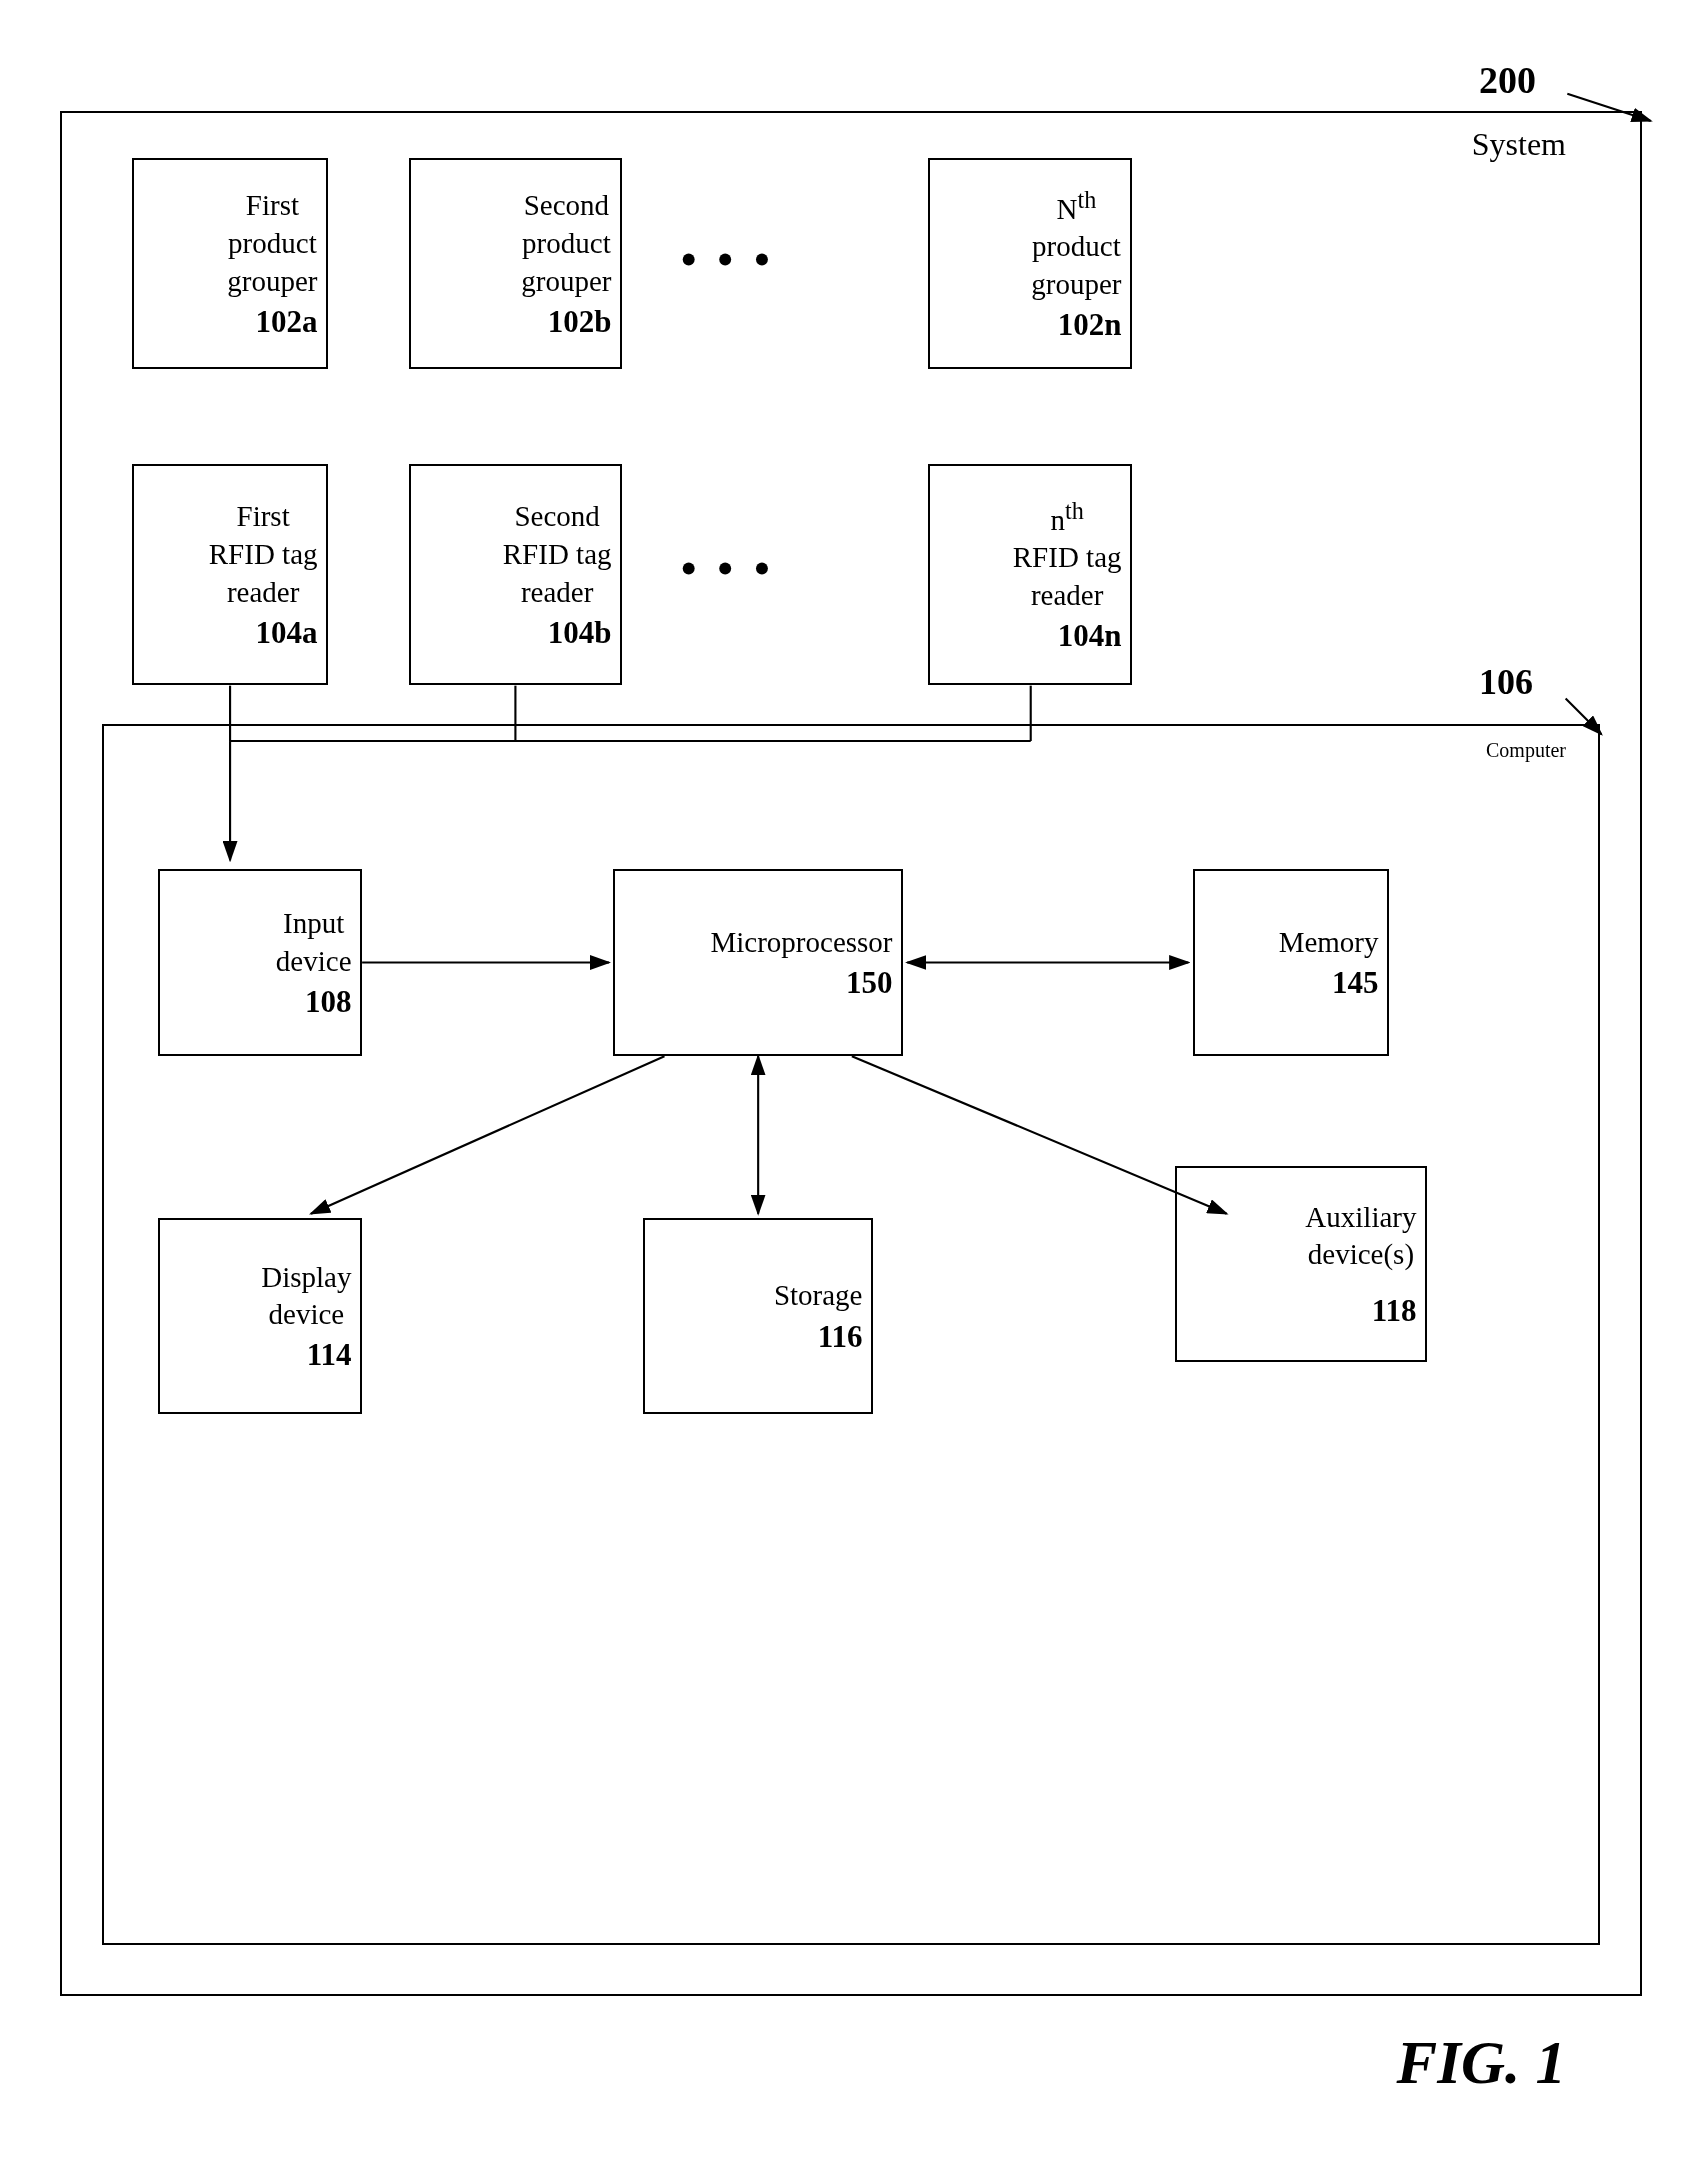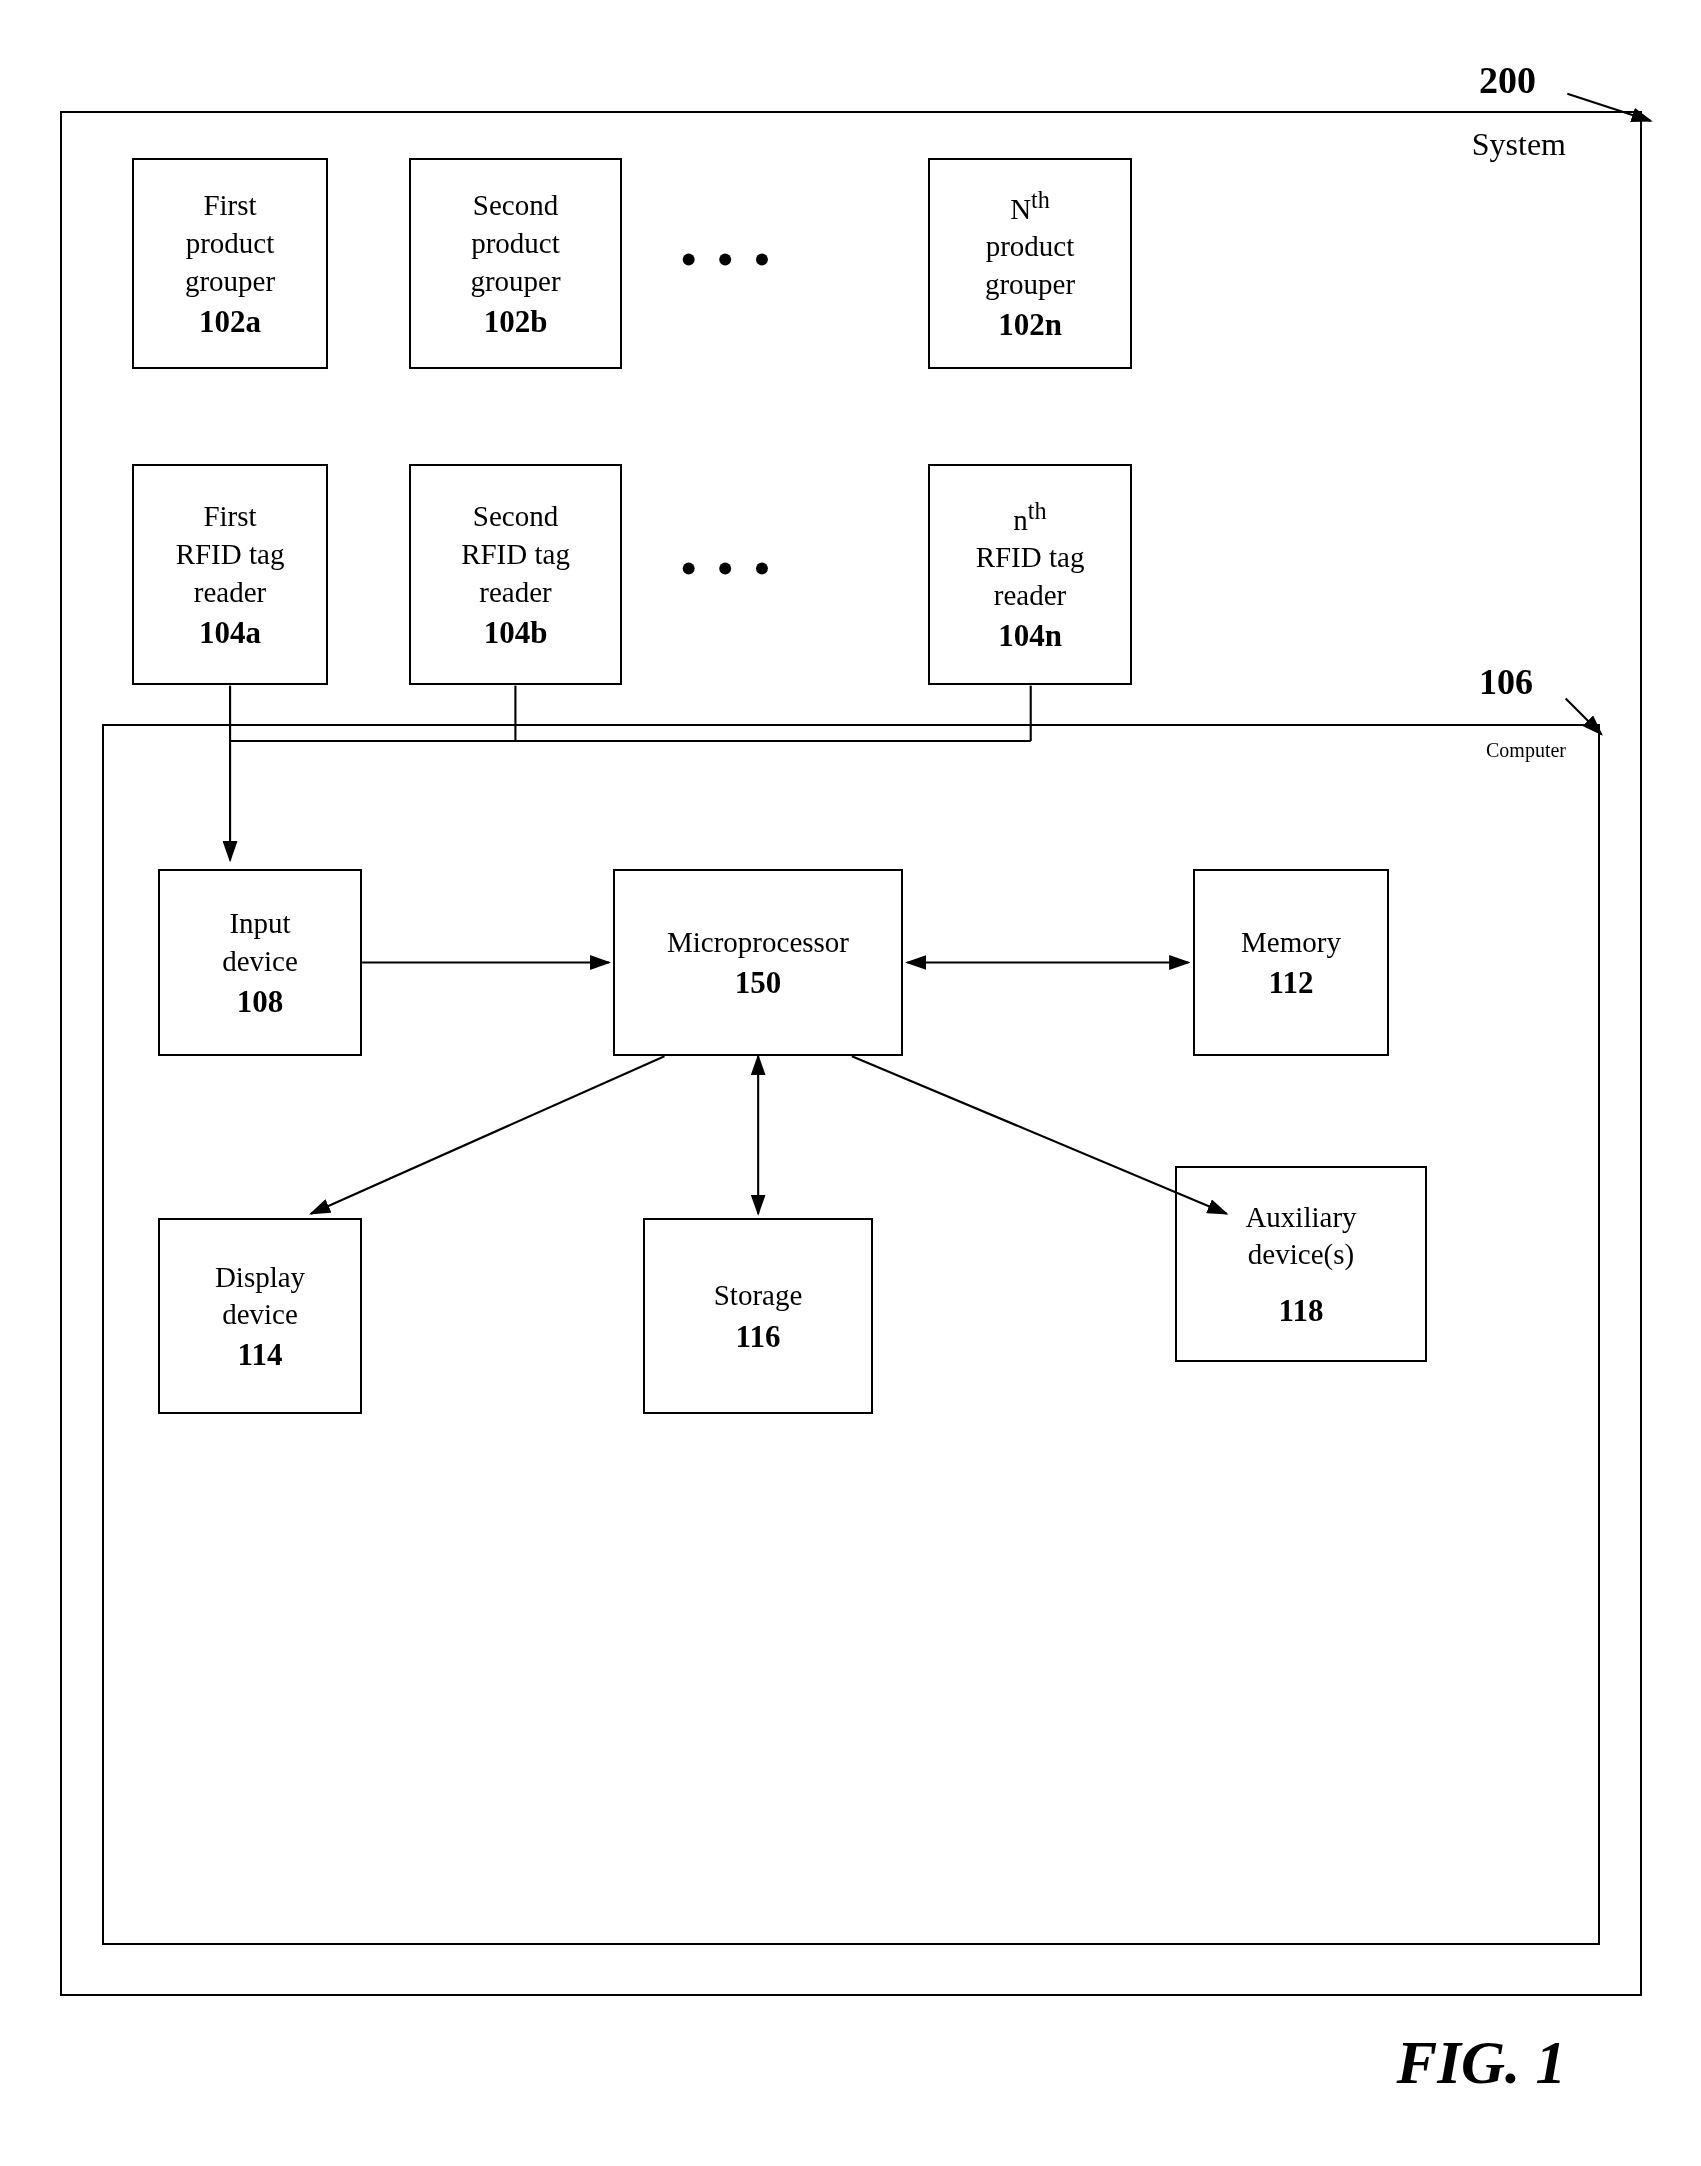--- a/index.html
+++ b/index.html
@@ -50,21 +50,21 @@
     }
 
     
     .component-box {
       position: absolute;
       border: 2.1px solid #000;
       background: #fff;
       text-align: center;
       display: flex;
       flex-direction: column;
-      align-items: center;
+      align-items: flex-end;
       justify-content: center;
       padding: 8.5px;
     }
 
     .component-box .label {
       font-size: 29px;
       line-height: 1.3;
     }
 
     .component-box .number {
@@ -181,21 +181,21 @@
     <div class="number">108</div>
   </div>
 
   <div class="component-box" style="left:613px; top:869px; width:290px; height:187px;">
     <div class="label">Microprocessor</div>
     <div class="number">150</div>
   </div>
 
   <div class="component-box" style="left:1193px; top:869px; width:196px; height:187px;">
     <div class="label">Memory</div>
-    <div class="number">112</div>
+    <div class="number">145</div>
   </div>
 
   <div class="component-box" style="left:158px; top:1218px; width:204px; height:196px;">
     <div class="label">Display<br>device</div>
     <div class="number">114</div>
   </div>
 
   <div class="component-box" style="left:643px; top:1218px; width:230px; height:196px;">
     <div class="label">Storage</div>
     <div class="number">116</div>

